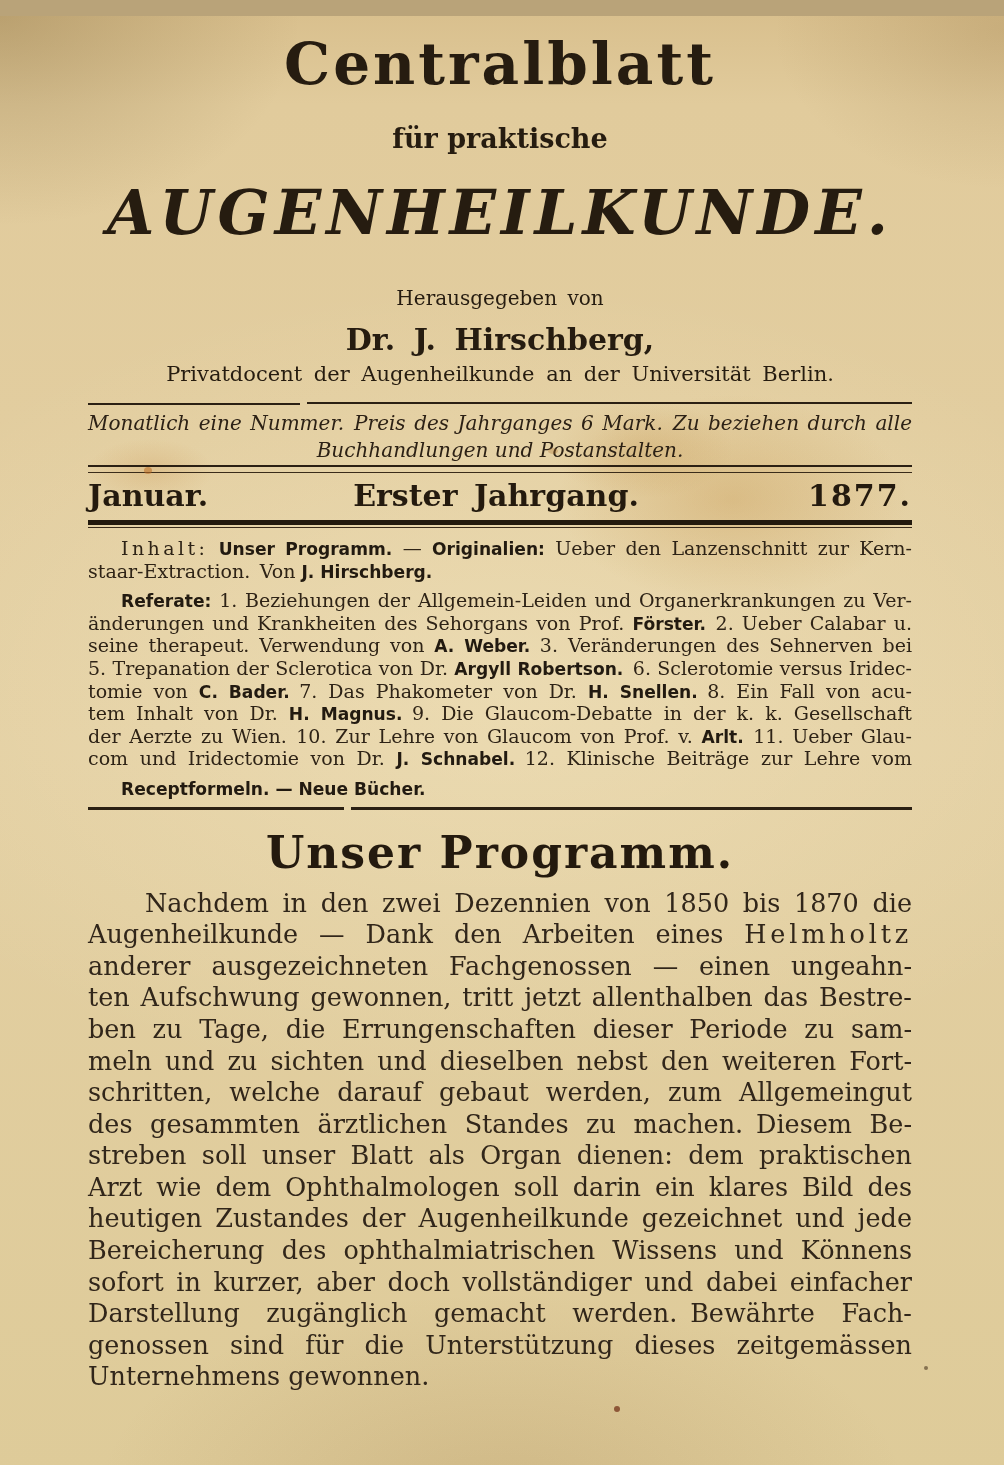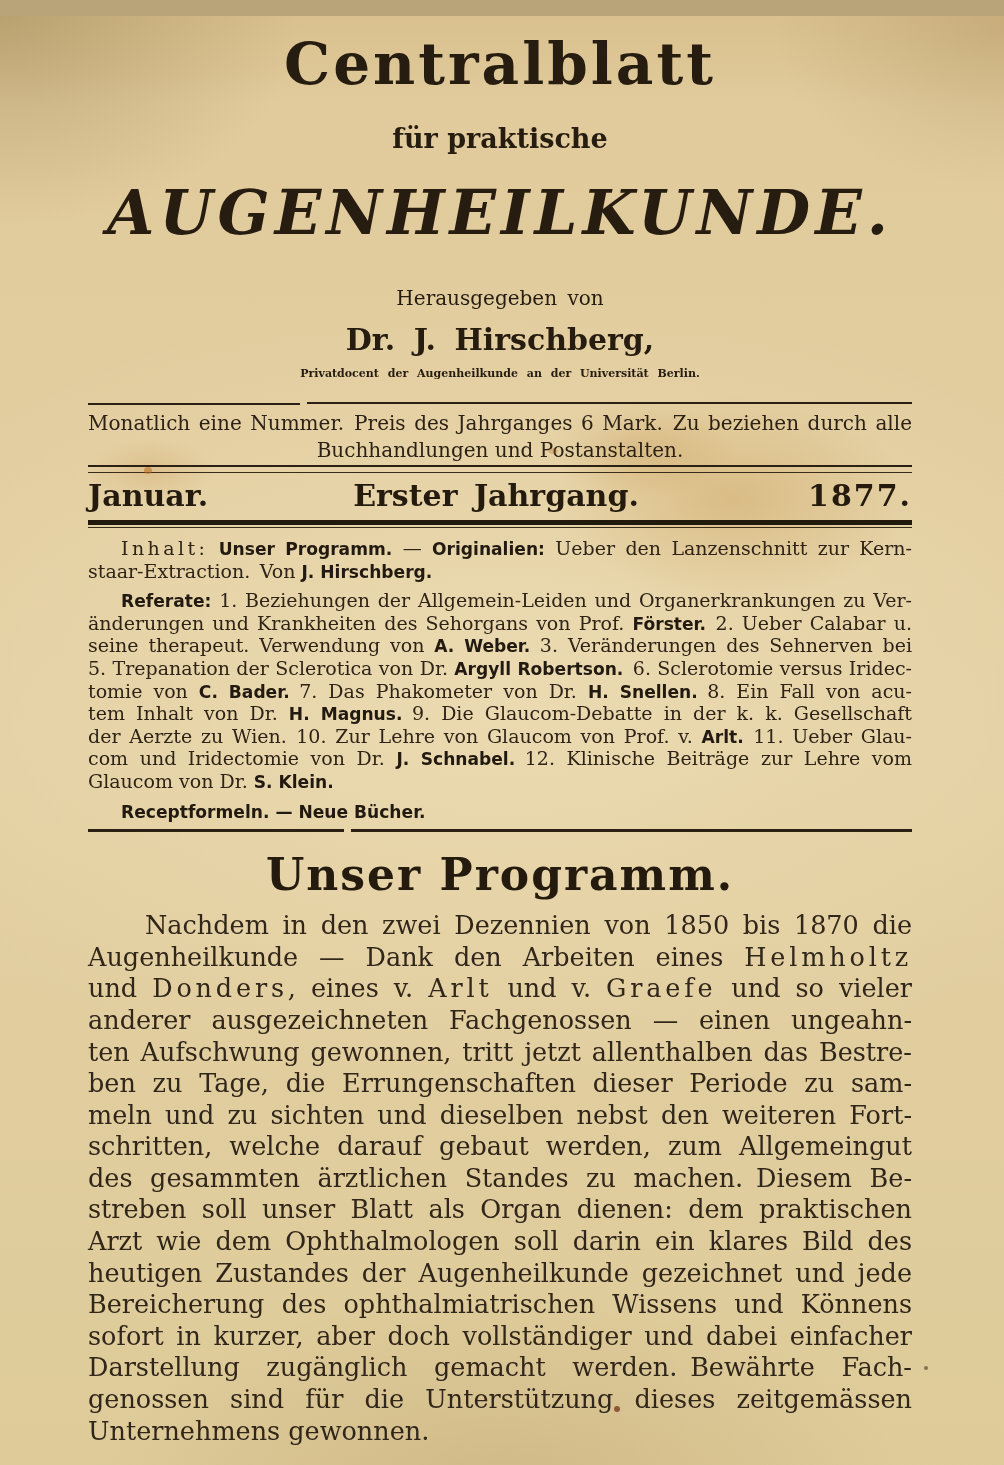--- a/index.html
+++ b/index.html
@@ -22,38 +22,38 @@
   }
   .content{padding:0 92px 0 88px;}
 
   
   .masthead{text-align:center;padding-top:16px;color:#261c10;}
   .series-title{font-size:58px;line-height:64px;font-weight:bold;letter-spacing:3px;}
   .series-subtitle{margin-top:28px;font-size:27px;line-height:30px;font-weight:bold;}
   .main-title{margin-top:22px;font-size:61px;line-height:74px;font-weight:bold;letter-spacing:5px;white-space:nowrap;font-style:italic;}
   .published-by{margin-top:36px;font-size:20px;line-height:24px;word-spacing:4px;}
   .editor-name{margin-top:12px;font-size:30px;line-height:36px;font-weight:bold;word-spacing:8px;}
-  .editor-affiliation{margin-top:6px;font-size:11px;line-height:20px;font-weight:bold;word-spacing:5px;}
+  .editor-affiliation{margin-top:6px;font-size:21px;line-height:20px;font-weight:normal;word-spacing:5px;}
 
   
   .rule-split{display:flex;gap:7px;}
   .rule-split span{background:#2b2013;display:block;}
   .rule1{margin-top:18px;height:3px;}
   .rule1 .seg-a{width:212px;height:2px;margin-top:1px;}
   .rule1 .seg-b{flex:1;height:2px;}
   .rule2{margin-top:1px;height:5px;border-top:2px solid #2b2013;border-bottom:1px solid #3a2c1a;}
   .rule3{margin-top:0;}
   .rule3 .thick{height:5px;background:#231a0e;}
   .rule3 .thin{height:1px;background:#3a2c1a;margin-top:2px;}
   .rule4{margin-top:6px;height:3px;}
   .rule4 .seg-a{width:256px;height:3px;}
   .rule4 .seg-b{flex:1;height:3px;}
 
   
-  .subscription{margin-top:5px;font-size:20px;line-height:27px;color:#2c2115;}
+  .subscription{margin-top:5px;font-size:20px;line-height:27px;color:#2c2115;font-style:italic;}
   .subscription .l1{text-align:justify;text-align-last:justify;}
   .subscription .l2{text-align:center;}
 
   
   .issue-row{position:relative;margin-top:2px;padding:3px 0 6px 0;font-size:30px;line-height:36px;font-weight:bold;color:#241a0e;}
   .issue-volume{position:absolute;left:0;right:8px;text-align:center;word-spacing:6px;}
   .issue-month{float:left;}
   .issue-year{float:right;letter-spacing:2px;}
   .issue-row::after{content:"";display:block;clear:both;}
 
@@ -126,38 +126,36 @@
         </div>
       <div class="block">
           <div class="tline indent"><span class="bname">Referate:</span><span> 1. Beziehungen der Allgemein-Leiden und Organerkrankungen zu Ver-</span></div>
           <div class="tline"><span>änderungen und Krankheiten des Sehorgans von Prof. </span><span class="bname">Förster.</span><span> 2. Ueber Calabar u.</span></div>
           <div class="tline"><span>seine therapeut. Verwendung von </span><span class="bname">A. Weber.</span><span> 3. Veränderungen des Sehnerven bei</span></div>
           <div class="tline"><span>5. Trepanation der Sclerotica von Dr. </span><span class="bname">Argyll Robertson.</span><span> 6. Sclerotomie versus Iridec-</span></div>
           <div class="tline"><span>tomie von </span><span class="bname">C. Bader.</span><span> 7. Das Phakometer von Dr. </span><span class="bname">H. Snellen.</span><span> 8. Ein Fall von acu-</span></div>
           <div class="tline"><span>tem Inhalt von Dr. </span><span class="bname">H. Magnus.</span><span> 9. Die Glaucom-Debatte in der k. k. Gesellschaft</span></div>
           <div class="tline"><span>der Aerzte zu Wien. 10. Zur Lehre von Glaucom von Prof. v. </span><span class="bname">Arlt.</span><span> 11. Ueber Glau-</span></div>
           <div class="tline"><span>com und Iridectomie von Dr. </span><span class="bname">J. Schnabel.</span><span> 12. Klinische Beiträge zur Lehre vom</span></div>
-          <div class="tline end"><span>Glaucom von Dr. </span><span class="bname">S. Klein.</span></div>
         </div>
       <div class="block">
           <div class="tline indent end"><span class="bname">Receptformeln. — Neue Bücher.</span></div>
         </div>
     </div>
 
     <div class="rule-split rule4">
         <span class="seg-a"></span>
         <span class="seg-b"></span>
       </div>
 
     <div class="article-heading">Unser Programm.</div>
 
     <div class="article-body">
         <div class="tline indent"><span>Nachdem in den zwei Dezennien von 1850 bis 1870 die</span></div>
         <div class="tline"><span>Augenheilkunde — Dank den Arbeiten eines </span><span class="spaced">Helmholtz</span></div>
-        <div class="tline"><span>und </span><span class="spaced">Donders</span><span>, eines v. </span><span class="spaced">Arlt</span><span> und v. </span><span class="spaced">Graefe</span><span> und so vieler</span></div>
         <div class="tline"><span>anderer ausgezeichneten Fachgenossen — einen ungeahn-</span></div>
         <div class="tline"><span>ten Aufschwung gewonnen, tritt jetzt allenthalben das Bestre-</span></div>
         <div class="tline"><span>ben zu Tage, die Errungenschaften dieser Periode zu sam-</span></div>
         <div class="tline"><span>meln und zu sichten und dieselben nebst den weiteren Fort-</span></div>
         <div class="tline"><span>schritten, welche darauf gebaut werden, zum Allgemeingut</span></div>
         <div class="tline"><span>des gesammten ärztlichen Standes zu machen. Diesem Be-</span></div>
         <div class="tline"><span>streben soll unser Blatt als Organ dienen: dem praktischen</span></div>
         <div class="tline"><span>Arzt wie dem Ophthalmologen soll darin ein klares Bild des</span></div>
         <div class="tline"><span>heutigen Zustandes der Augenheilkunde gezeichnet und jede</span></div>
         <div class="tline"><span>Bereicherung des ophthalmiatrischen Wissens und Könnens</span></div>

